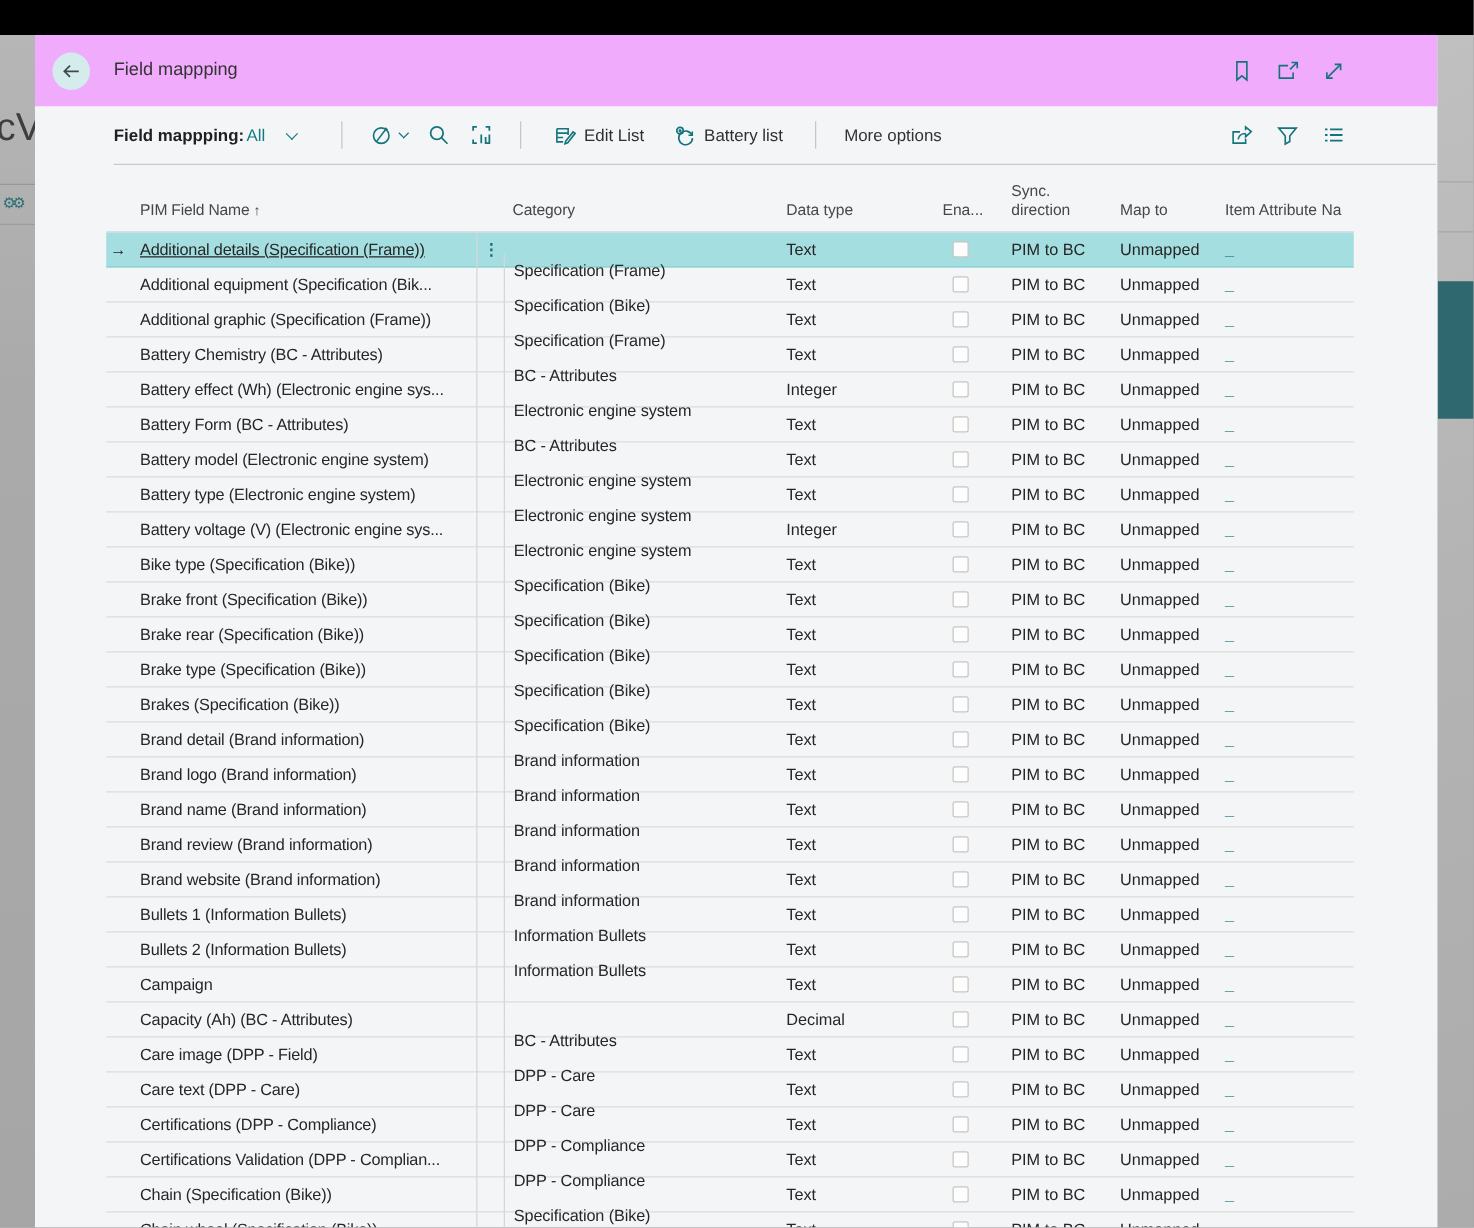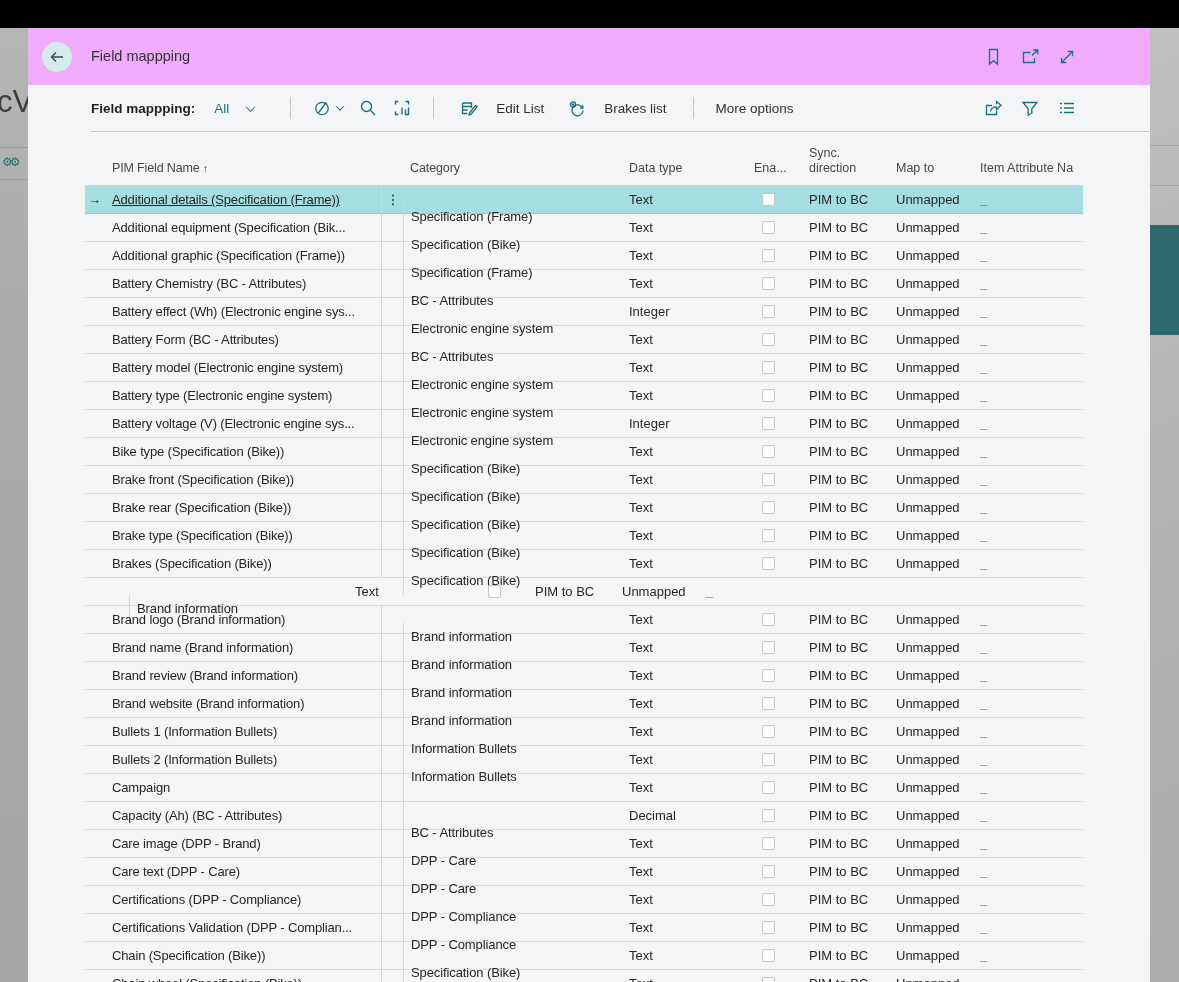--- a/index.html
+++ b/index.html
@@ -34,27 +34,27 @@
   .back-btn svg { stroke:#3c4a4b; }
   .dlg-title { position:absolute; top:0; left:63px; height:57px; line-height:57px;
     font-size:14.5px; color:#333333; }
   .dlg-icons { position:absolute; top:0; left:955px; height:57px; display:flex; align-items:center; gap:17px; }
   .dlg-icons .ic, .tb-right .ic { width:20px; height:20px; display:flex; align-items:center; justify-content:center;
     color:#15737c; cursor:pointer; }
 
   
   .toolbar { position:absolute; top:57px; left:0; width:1122px; height:46px; display:flex;
     align-items:center; padding-left:63px; }
-  .tb-caption { font-size:13.5px; font-weight:700; color:#1f1f1f; margin-right:19px; }
+  .tb-caption { font-size:13.5px; font-weight:700; color:#1f1f1f; margin-right:2px; }
   .tb-filter { display:flex; align-items:center; gap:18px; color:#0f7c85; font-size:13.5px; cursor:pointer; margin-right:22px; }
   .chev { width:7px; height:7px; border-right:1.4px solid currentColor; border-bottom:1.4px solid currentColor;
     transform:rotate(45deg) translate(-1px,-1px); display:inline-block; }
   .tb-sep { width:1px; height:22px; background:#c6c6c6; margin:0 14px; }
   .tb-iconbtn { display:flex; align-items:center; gap:5px; color:#15737c; cursor:pointer; margin:0 8px; }
-  .tb-action { display:flex; align-items:center; gap:18px; font-size:13.5px; color:#2f2f2f; cursor:pointer; margin:0 12px; }
+  .tb-action { display:flex; align-items:center; gap:6px; font-size:13.5px; color:#2f2f2f; cursor:pointer; margin:0 12px; }
   .tb-action .aicon { color:#15737c; display:flex; }
   .tb-more { font-size:13.5px; color:#323232; cursor:pointer; margin-left:8px; }
   .tb-right { position:absolute; left:955px; top:0; height:46px; display:flex; align-items:center; gap:17px; }
   .toolbar-rule { position:absolute; top:103px; left:63px; width:1058px; height:1px; background:#c9c9cb; }
 
   
   .grid { position:absolute; top:112px; left:57px; width:998px; }
   .g-header { display:flex; height:46px; align-items:flex-end; border-bottom:1px solid #d5d5d7;
     font-size:12.5px; color:#474747; }
   .g-header .hc { padding-bottom:8px; white-space:pre-line; line-height:1.25; overflow:hidden; cursor:pointer; }
@@ -171,21 +171,21 @@
       </span>
       <span class="tb-action">
         <span class="aicon">
           <svg width="18" height="17" viewBox="0 0 18 17" fill="none" stroke="currentColor" stroke-width="1.3">
             <circle cx="5" cy="4.5" r="2.6"></circle>
             <path d="M5 3.3 v2.4 M3.8 4.5 h2.4"></path>
             <path d="M14.5 8 a5.5 5.5 0 1 0 .5 2.5"></path>
             <path d="M14.8 5.2 v3 h-3"></path>
           </svg>
         </span>
-        <span>Brakes list</span>
+        <span>Battery list</span>
       </span>
       <span class="tb-sep"></span>
       <span class="tb-more">More options</span>
 
       <span class="tb-right">
         <span class="ic">
           <svg width="19" height="17" viewBox="0 0 19 17" fill="none" stroke="currentColor" stroke-width="1.3">
             <path d="M8 5.5 H2.5 V14.5 H12.5 V11"></path>
             <path d="M6.5 11.5 C7 8.5 9.5 6.8 12.5 6.8 M12.5 6.8 V9.5 L17 5.3 L12.5 1.5 V4.2"></path>
           </svg>
@@ -367,20 +367,21 @@
             <div class="c-actions"></div>
             <div class="c-cat">Specification (Bike)</div>
             <div class="c-dtype">Text</div>
             <div class="c-ena"><span class="cb"></span></div>
             <div class="c-sync">PIM to BC</div>
             <div class="c-mapto">Unmapped</div>
             <div class="c-iattr uscore">_</div>
           </div>
           <div class="g-row">
             <div class="c-marker"></div>
+            <div class="c-name c-name-b">Brand detail (Brand information)</div>
             <div class="c-actions"></div>
             <div class="c-cat">Brand information</div>
             <div class="c-dtype">Text</div>
             <div class="c-ena"><span class="cb"></span></div>
             <div class="c-sync">PIM to BC</div>
             <div class="c-mapto">Unmapped</div>
             <div class="c-iattr uscore">_</div>
           </div>
           <div class="g-row">
             <div class="c-marker"></div>
@@ -465,21 +466,21 @@
             <div class="c-actions"></div>
             <div class="c-cat">BC - Attributes</div>
             <div class="c-dtype">Decimal</div>
             <div class="c-ena"><span class="cb"></span></div>
             <div class="c-sync">PIM to BC</div>
             <div class="c-mapto">Unmapped</div>
             <div class="c-iattr uscore">_</div>
           </div>
           <div class="g-row">
             <div class="c-marker"></div>
-            <div class="c-name c-name-b">Care image (DPP - Brand)</div>
+            <div class="c-name c-name-b">Care image (DPP - Field)</div>
             <div class="c-actions"></div>
             <div class="c-cat">DPP - Care</div>
             <div class="c-dtype">Text</div>
             <div class="c-ena"><span class="cb"></span></div>
             <div class="c-sync">PIM to BC</div>
             <div class="c-mapto">Unmapped</div>
             <div class="c-iattr uscore">_</div>
           </div>
           <div class="g-row">
             <div class="c-marker"></div>

